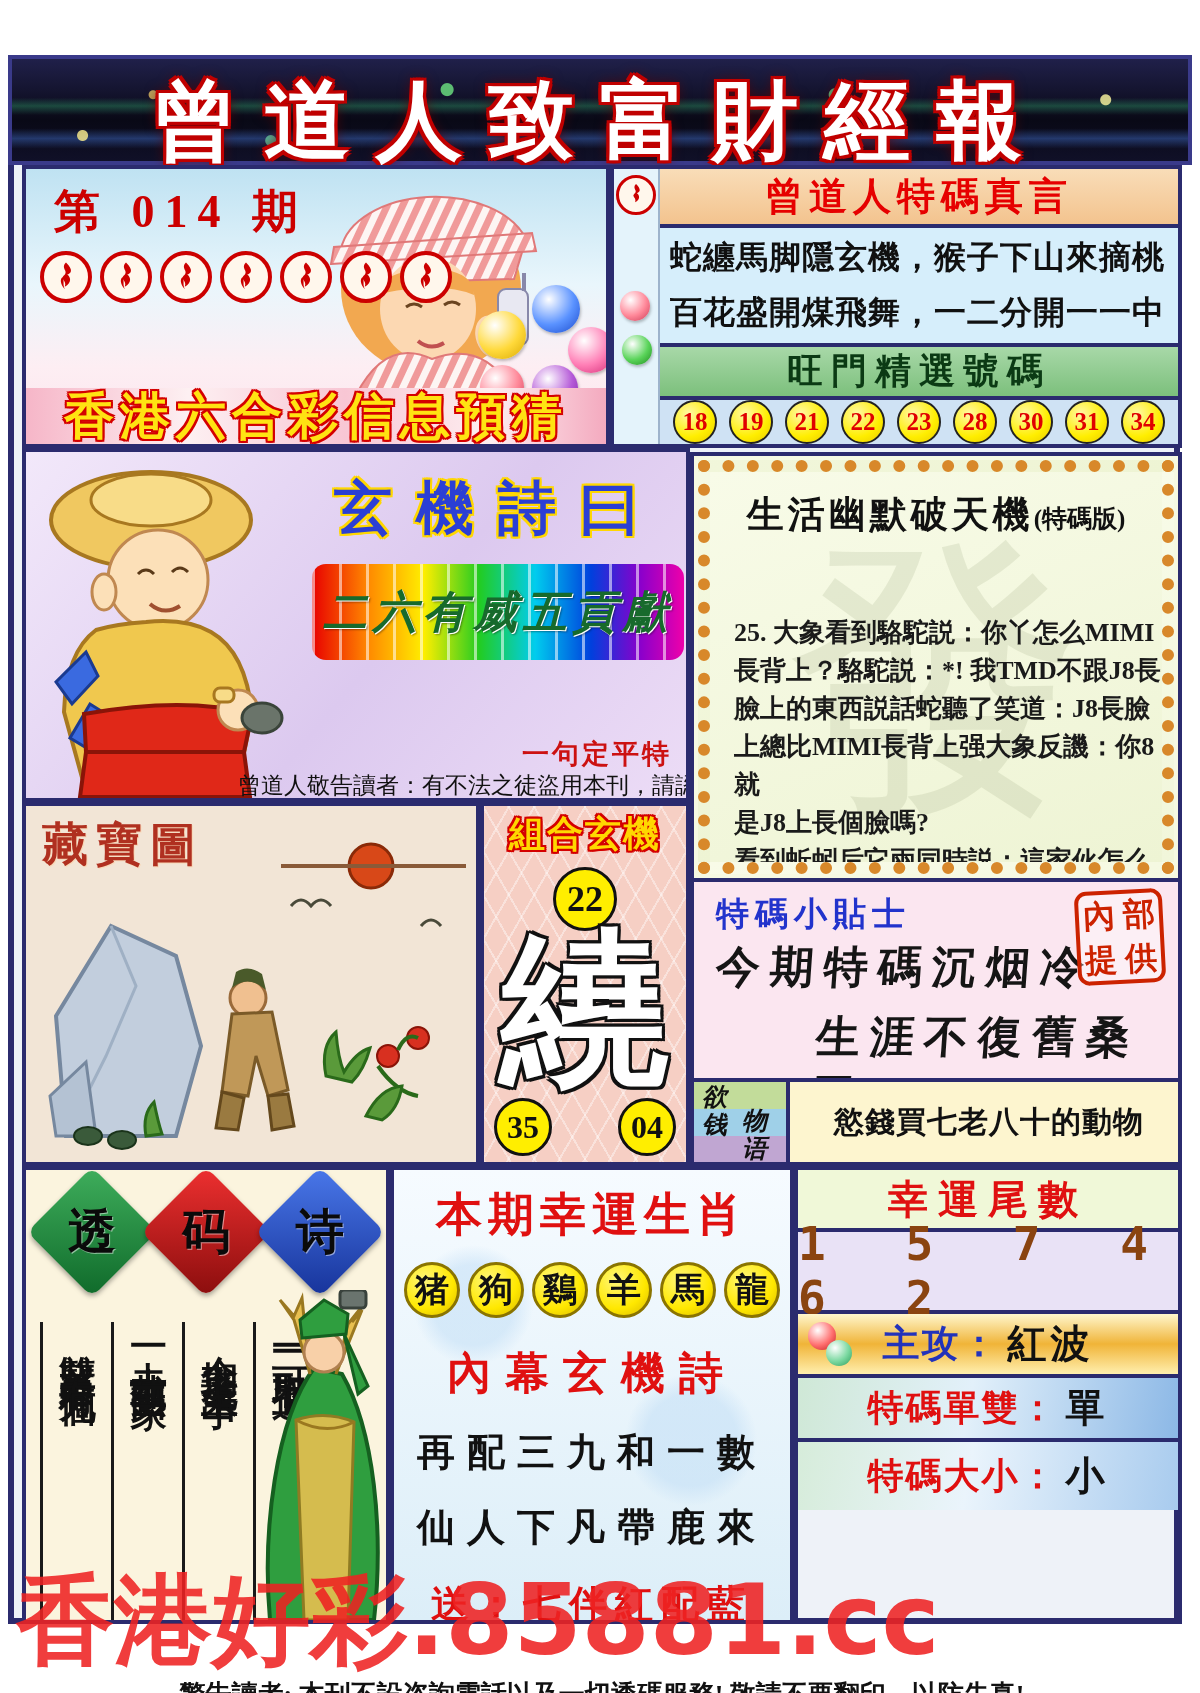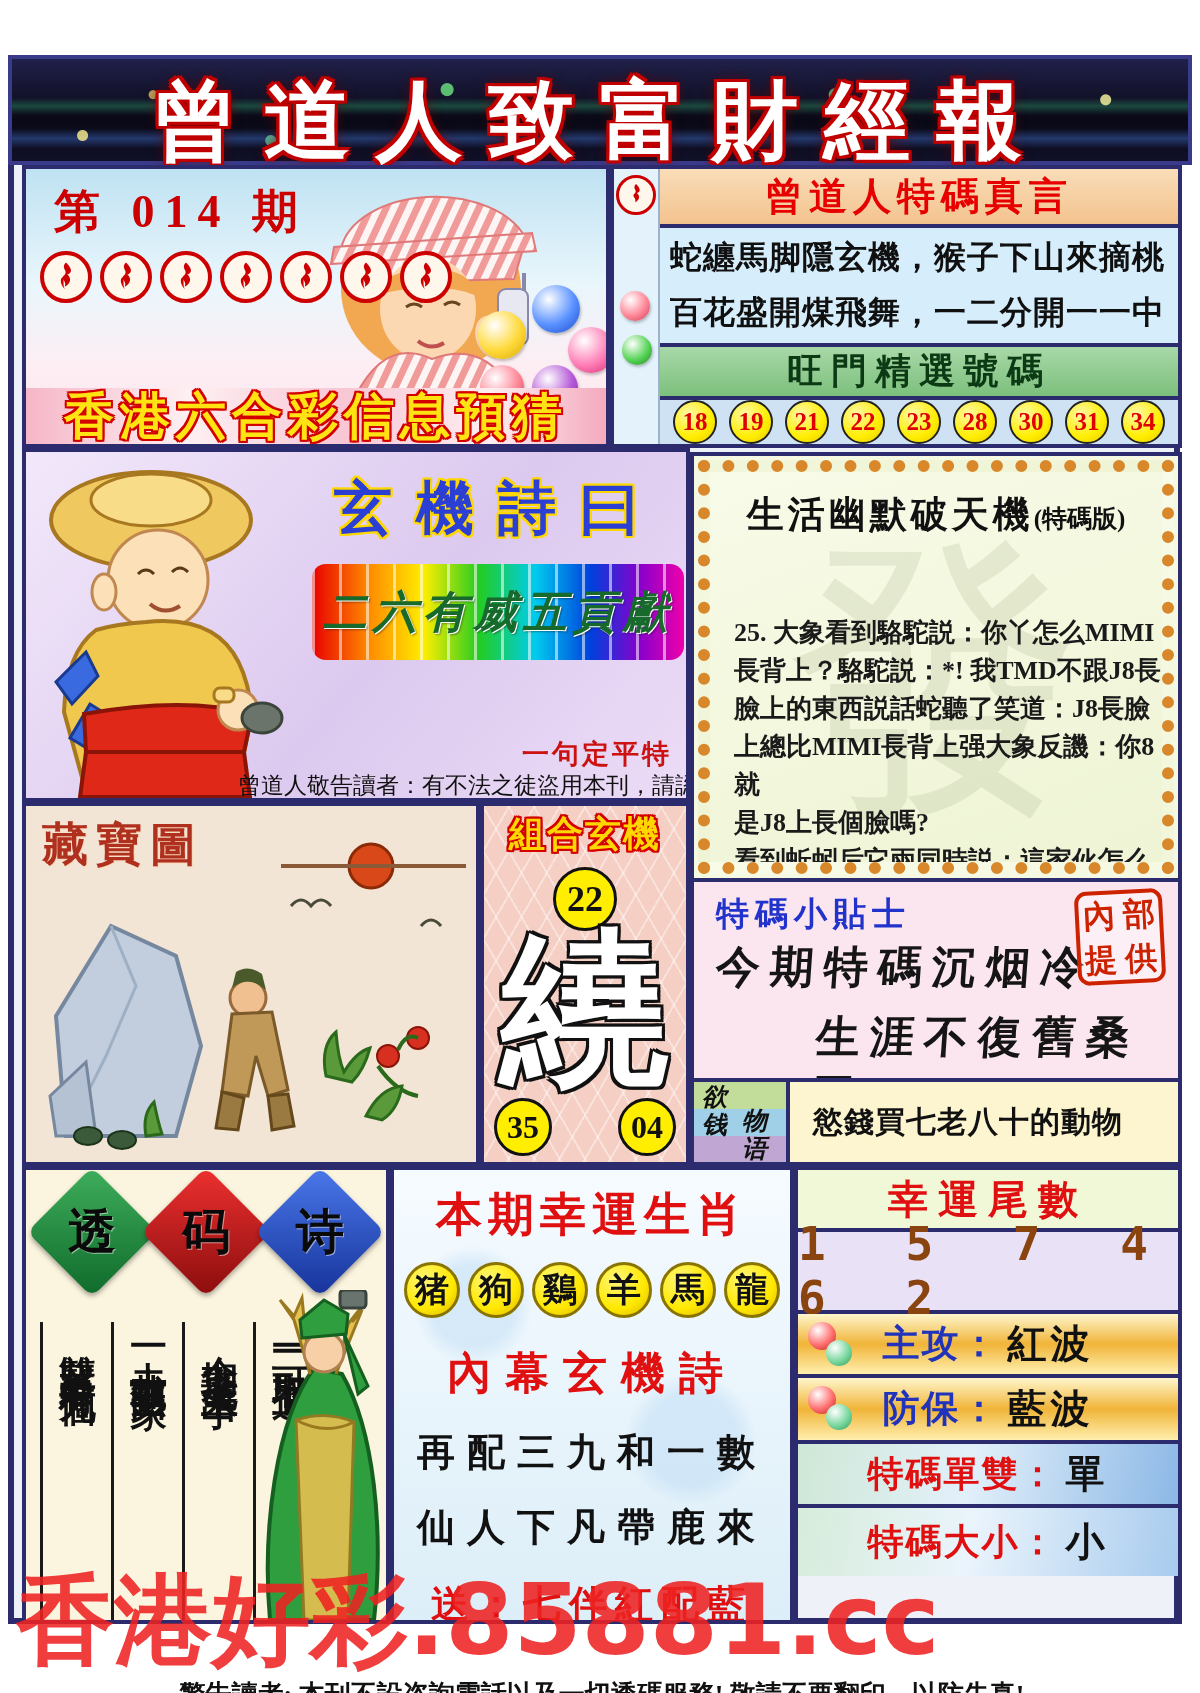--- a/index.html
+++ b/index.html
@@ -152,21 +152,21 @@
   #panel-yuqian{left:690px;top:1078px;width:492px;height:88px;display:flex;}
   #panel-yuqian .yq-label{width:96px;position:relative;border-right:4px solid #2b2b6e;box-sizing:border-box;}
   #panel-yuqian .yq-label .s1{position:absolute;left:0;top:0;width:100%;height:34%;background:#c2dc9a;}
   #panel-yuqian .yq-label .s2{position:absolute;left:0;top:34%;width:100%;height:33%;background:#9fd0e8;}
   #panel-yuqian .yq-label .s3{position:absolute;left:0;top:67%;width:100%;height:33%;background:#c0a6d2;}
   #panel-yuqian .yq-label span{position:absolute;font-size:25px;font-weight:bold;color:#111;
     font-family:"Liberation Serif",serif;font-style:italic;z-index:2;}
   #panel-yuqian .yq-label .c1{left:8px;top:-2px;} #panel-yuqian .yq-label .c2{left:8px;top:26px;}
   #panel-yuqian .yq-label .c3{left:48px;top:22px;} #panel-yuqian .yq-label .c4{left:48px;top:50px;}
   #panel-yuqian .yq-main{flex:1;background:#fdf5cf;display:flex;flex-direction:column;
-    justify-content:center;padding-left:23px;gap:4px;}
+    justify-content:center;padding-left:44px;gap:4px;}
   #panel-yuqian .yq-main div{font-size:30px;font-weight:bold;color:#111;letter-spacing:1px;}
 
   
   #panel-touma{left:22px;top:1166px;width:368px;height:458px;background:#fbf4de;overflow:hidden;}
   #panel-touma .diamonds{position:absolute;left:0;top:16px;width:100%;display:flex;justify-content:center;gap:22px;}
   .diamond{width:92px;height:92px;transform:rotate(45deg);border-radius:10px;
     box-shadow:2px 2px 5px rgba(0,0,0,.35);display:flex;align-items:center;justify-content:center;}
   .d-green{background:linear-gradient(135deg,#3fae5c,#0f6a2a);}
   .d-red{background:linear-gradient(135deg,#ee3030,#8a0d0d);}
   .d-blue{background:linear-gradient(135deg,#4a78ea,#16339a);}
@@ -513,28 +513,20 @@
     <span>1 5 7 4 6 2</span>
   </div>
   <div class="row r-gold r-attack">
     <div class="pair-balls">
         <div class="pb1"></div>
         <div class="pb2"></div>
       </div>
     <span class="lbl-blue">主攻：</span>
     <span class="val-black">紅波</span>
   </div>
-  <div class="row r-gold r-defend">
-    <div class="pair-balls">
-        <div class="pb1"></div>
-        <div class="pb2"></div>
-      </div>
-    <span class="lbl-blue">防保：</span>
-    <span class="val-black">藍波</span>
-  </div>
   <div class="row r-bluebg r-oddeven">
     <span class="lbl-red">特碼單雙：</span>
     <span class="val-black">單</span>
   </div>
   <div class="row r-bigsmall">
     <span class="lbl-red">特碼大小：</span>
     <span class="val-black">小</span>
   </div>
 </div>
 

